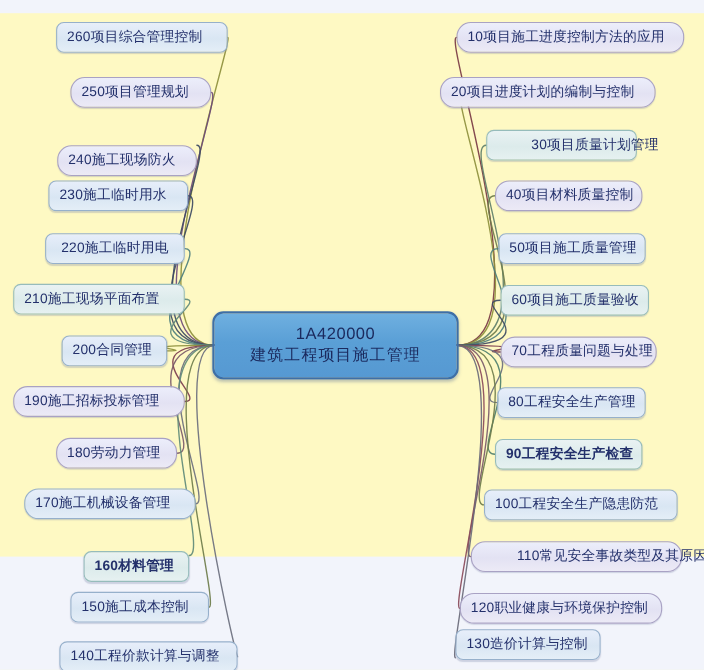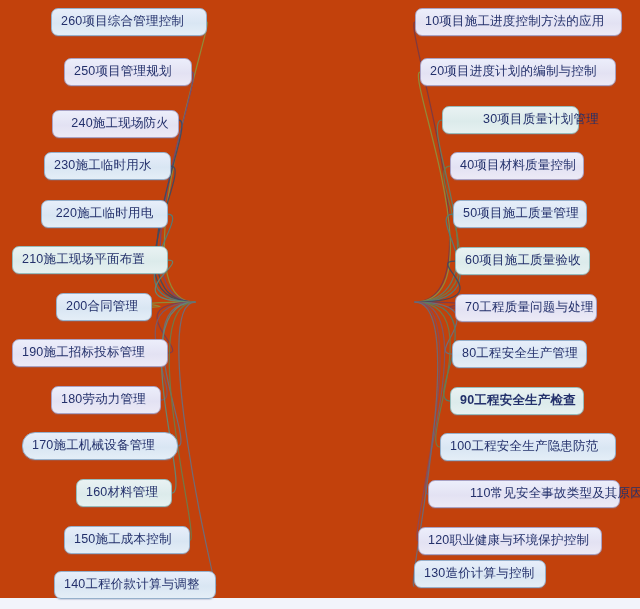--- a/index.html
+++ b/index.html
@@ -2,38 +2,38 @@
 <html><head>
 <meta charset="utf-8">
 <style>
   html,body{margin:0;padding:0;}
   body{
     width:640px;height:609px;
     background:#f2f4fb;
     font-family:"Liberation Sans","DejaVu Sans",sans-serif;
     overflow:hidden;
   }
-  #stage{position:relative;width:640px;height:598px;background:#c2410c;}
+  #stage{position:relative;width:640px;height:494px;background:#fef9c3;margin-top:12px;}
   #links{position:absolute;left:0;top:0;width:640px;height:609px;}
 
   .node{
     position:absolute;
     box-sizing:border-box;
     background:linear-gradient(180deg,#e9edf9 0%,#dde4f4 55%,#e6eaf6 100%);
     border:1px solid #9aa8c8;
     border-radius:7px;
     color:#23306b;
     font-size:12.5px;
     line-height:1;
     white-space:nowrap;
     padding:6px 9px 7px 9px;
     box-shadow:0 1px 1px rgba(120,130,165,.30);
     letter-spacing:.2px;
   }
-  .node.tintA{background:linear-gradient(180deg,#eceefb 0%,#e3e2f3 55%,#eceaf6 100%);border-color:#a9a2c4;}
+  .node.tintA{background:linear-gradient(180deg,#eceefb 0%,#e3e2f3 55%,#eceaf6 100%);border-color:#a9a2c4;border-radius:13px;}
   .node.tintB{background:linear-gradient(180deg,#e7eefa 0%,#d9e6f3 55%,#e4eef7 100%);border-color:#96b0cb;}
   .node.tintC{background:linear-gradient(180deg,#e9f2f3 0%,#dcebeb 55%,#e6f1f1 100%);border-color:#96bcbb;}
 
   .node.right{text-align:left;}
   .node.left{text-align:left;}
 
   #center{
     position:absolute;
     left:193px;top:271px;width:224px;height:62px;
     box-sizing:border-box;
@@ -78,42 +78,46 @@
       <path d="M 195 302 C 112.9 302, 187.765 400, 161 400" fill="none" stroke="#7a5a6a" stroke-width="1.25" stroke-linecap="round" opacity="0.92"></path>
       <path d="M 195 302 C 123.7 302, 195.92 446, 178 446" fill="none" stroke="#6b6f7e" stroke-width="1.25" stroke-linecap="round" opacity="0.92"></path>
       <path d="M 195 302 C 123.05 302, 192.5675 493, 172 493" fill="none" stroke="#5f8a7a" stroke-width="1.25" stroke-linecap="round" opacity="0.92"></path>
       <path d="M 195 302 C 134.4 302, 201.215 540, 190 540" fill="none" stroke="#6e7c4b" stroke-width="1.25" stroke-linecap="round" opacity="0.92"></path>
       <path d="M 195 302 C 149.65 302, 213.8775 585, 216 585" fill="none" stroke="#6b6f7e" stroke-width="1.25" stroke-linecap="round" opacity="0.92"></path>
     </svg>
 
   <div id="nodes-left">
       <div class="node left tintB" style="left: 51px; top: 8px; width: 156px;"><span>260项目综合管理控制</span></div>
       <div class="node left tintA" style="left: 64px; top: 58px; width: 128px;"><span>250项目管理规划</span></div>
-      <div class="node left tintA" style="left: 52px; top: 110px; width: 127px; text-align: right;"><span>240施工现场防火</span></div>
+      <div class="node left tintA" style="left: 52px; top: 120px; width: 127px;"><span>240施工现场防火</span></div>
       <div class="node left tintB" style="left: 44px; top: 152px; width: 127px;"><span>230施工临时用水</span></div>
       <div class="node left tintB" style="left: 41px; top: 200px; width: 127px; text-align: center;"><span>220施工临时用电</span></div>
       <div class="node left tintC" style="left: 12px; top: 246px; width: 156px;"><span>210施工现场平面布置</span></div>
       <div class="node left tintB" style="left: 56px; top: 293px; width: 96px;"><span>200合同管理</span></div>
       <div class="node left tintA" style="left: 12px; top: 339px; width: 156px;"><span>190施工招标投标管理</span></div>
       <div class="node left tintA" style="left: 51px; top: 386px; width: 110px;"><span>180劳动力管理</span></div>
       <div class="node left tintB" style="left: 22px; top: 432px; width: 156px; border-radius: 13px;"><span>170施工机械设备管理</span></div>
-      <div class="node left tintC" style="left: 76px; top: 479px; width: 96px;"><span>160材料管理</span></div>
+      <div class="node left tintC" style="left: 76px; top: 489px; width: 96px; font-weight: bold;"><span>160材料管理</span></div>
       <div class="node left tintB" style="left: 64px; top: 526px; width: 126px;"><span>150施工成本控制</span></div>
       <div class="node left tintB" style="left: 54px; top: 571px; width: 162px;"><span>140工程价款计算与调整</span></div>
     </div>
   <div id="nodes-right">
       <div class="node right tintA" style="left: 415px; top: 8px; width: 207px;"><span>10项目施工进度控制方法的应用</span></div>
-      <div class="node right tintA" style="left: 420px; top: 58px; width: 196px;"><span>20项目进度计划的编制与控制</span></div>
+      <div class="node right tintA" style="left: 400px; top: 58px; width: 196px;"><span>20项目进度计划的编制与控制</span></div>
       <div class="node right tintC" style="left: 442px; top: 106px; width: 137px; padding-left: 40px;"><span>30项目质量计划管理</span></div>
       <div class="node right tintA" style="left: 450px; top: 152px; width: 134px;"><span>40项目材料质量控制</span></div>
       <div class="node right tintB" style="left: 453px; top: 200px; width: 134px;"><span>50项目施工质量管理</span></div>
       <div class="node right tintC" style="left: 455px; top: 247px; width: 135px;"><span>60项目施工质量验收</span></div>
       <div class="node right tintA" style="left: 455px; top: 294px; width: 142px;"><span>70工程质量问题与处理</span></div>
       <div class="node right tintB" style="left: 452px; top: 340px; width: 135px;"><span>80工程安全生产管理</span></div>
       <div class="node right tintC" style="left: 450px; top: 387px; width: 134px; font-weight: bold;"><span>90工程安全生产检查</span></div>
       <div class="node right tintB" style="left: 440px; top: 433px; width: 176px;"><span>100工程安全生产隐患防范</span></div>
       <div class="node right tintA" style="left: 428px; top: 480px; width: 192px; padding-left: 41px;"><span>110常见安全事故类型及其原因</span></div>
       <div class="node right tintA" style="left: 418px; top: 527px; width: 184px;"><span>120职业健康与环境保护控制</span></div>
       <div class="node right tintB" style="left: 414px; top: 560px; width: 132px;"><span>130造价计算与控制</span></div>
     </div>
 
+  <div id="center">
+    <div class="c1">1A420000</div>
+    <div class="c2">建筑工程项目施工管理</div>
+  </div>
 
 </div>
 
 </body></html>

